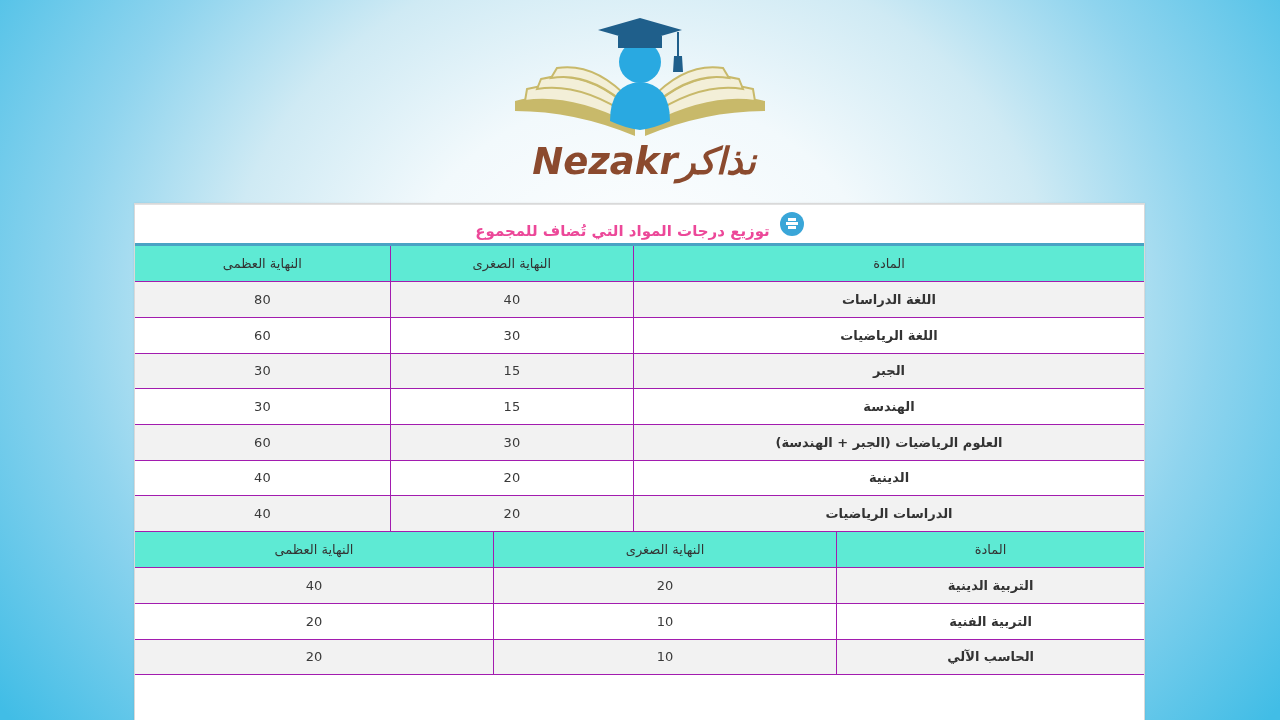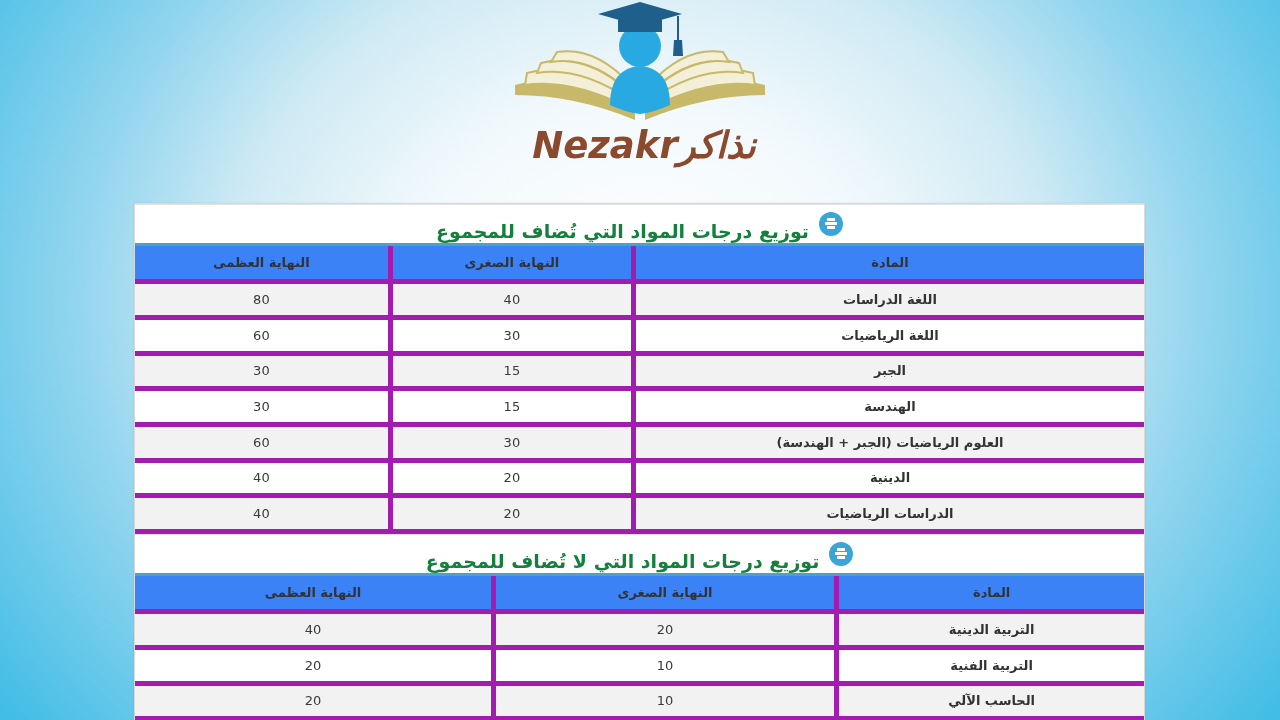--- a/index.html
+++ b/index.html
@@ -4,54 +4,54 @@
   <style>
     * { margin: 0; padding: 0; box-sizing: border-box; }
     html, body { width: 1280px; height: 720px; overflow: hidden; }
     body {
       font-family: "DejaVu Sans", sans-serif;
       background: radial-gradient(ellipse 62% 95% at 50% 42%, #ffffff 0%, #f2f9fc 30%, #cfeaf4 52%, #8fd4ee 72%, #41bde6 100%);
       position: relative;
     }
     
     .logo {
-      position: absolute; left: 505px; top: 0; width: 270px; height: 185px;
+      position: absolute; left: 505px; top: 16px; width: 270px; height: 185px;
     }
     .logo svg { display: block; }
     .logo-text {
       position: absolute; left: 14px; top: 124px; width: 250px; text-align: center;
       font-family: "DejaVu Sans", sans-serif; font-weight: bold; font-style: italic;
       font-size: 37px; color: #8b4a2e; letter-spacing: 0px; white-space: nowrap;
     }
     
     .card {
       position: absolute; left: 134px; top: 203px; width: 1011px; height: 530px;
       background: #ffffff; border: 1px solid #d9d9d9;
       box-shadow: 0 0 2px rgba(0,0,0,0.08);
     }
     .section-title {
       height: 42px; display: flex; align-items: center; justify-content: center;
       border-bottom: 3px solid #4aa3c4; direction: rtl; gap: 10px;
       border-top: 1px solid #e2e2e2;
     }
     .section-title .title-text {
-      font-size: 19px; font-weight: bold; color: #15803d; margin-top: 13px;
+      font-size: 15px; font-weight: bold; color: #ec4899; margin-top: 13px;
     }
     .title-icon {
       width: 24px; height: 24px; border-radius: 50%; background: #3aa6d8;
       display: flex; align-items: center; justify-content: center; flex: none;
     }
     table {
       width: 100%; border-collapse: collapse; direction: rtl; table-layout: fixed;
     }
     th, td {
-      border: 5px solid #a21caf; text-align: center; vertical-align: middle;
+      border: 1px solid #a21caf; text-align: center; vertical-align: middle;
       font-size: 13px; color: #333333; height: 35.7px;
     }
-    th { font-weight: bold; background: #3b82f6; color: #333333; }
+    th { font-weight: normal; background: #5eead4; color: #333333; }
     td.subject { font-weight: bold; }
     td.num { font-weight: normal; font-family: "DejaVu Sans", sans-serif; color: #3a3a3a; }
     tr.odd td { background: #f2f2f2; }
     tr.even td { background: #ffffff; }
     table tr:first-child th { border-top: none; }
     th:first-child, td:first-child { border-right: none; }
     th:last-child, td:last-child { border-left: none; }
   </style>
 </head>
 <body>
@@ -138,30 +138,20 @@
       <td class="num">40</td>
     </tr>
     <tr class="odd">
       <td class="subject">الدراسات الرياضيات</td>
       <td class="num">20</td>
       <td class="num">40</td>
     </tr>
   </tbody>
     </table>
 
-  <div class="section-title">
-    <span class="title-icon">
-      <svg width="14" height="12" viewBox="0 0 14 12">
-        <rect x="3" y="0" width="8" height="3" fill="#fff"></rect>
-        <rect x="1" y="4" width="12" height="3" fill="#fff"></rect>
-        <rect x="3" y="8" width="8" height="3" fill="#fff"></rect>
-      </svg>
-    </span>
-    <span class="title-text">توزيع درجات المواد التي لا تُضاف للمجموع</span>
-  </div>
   <table>
     <colgroup>
       <col style="width:307px">
         <col style="width:343px">
         <col style="width:358px">
     </colgroup>
     <tbody>
         <tr>
       <th>المادة</th>
       <th>النهاية الصغرى</th>

